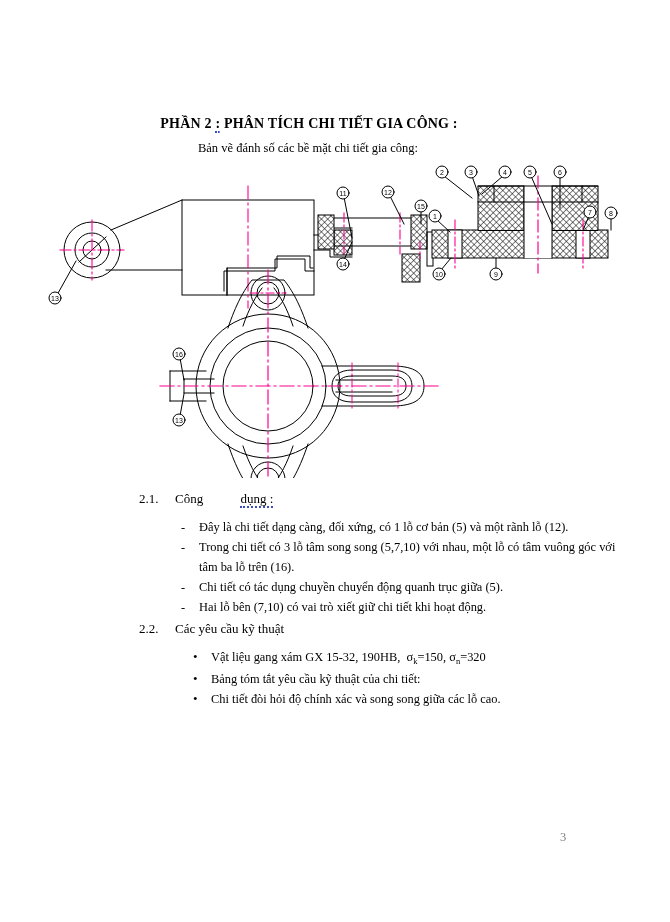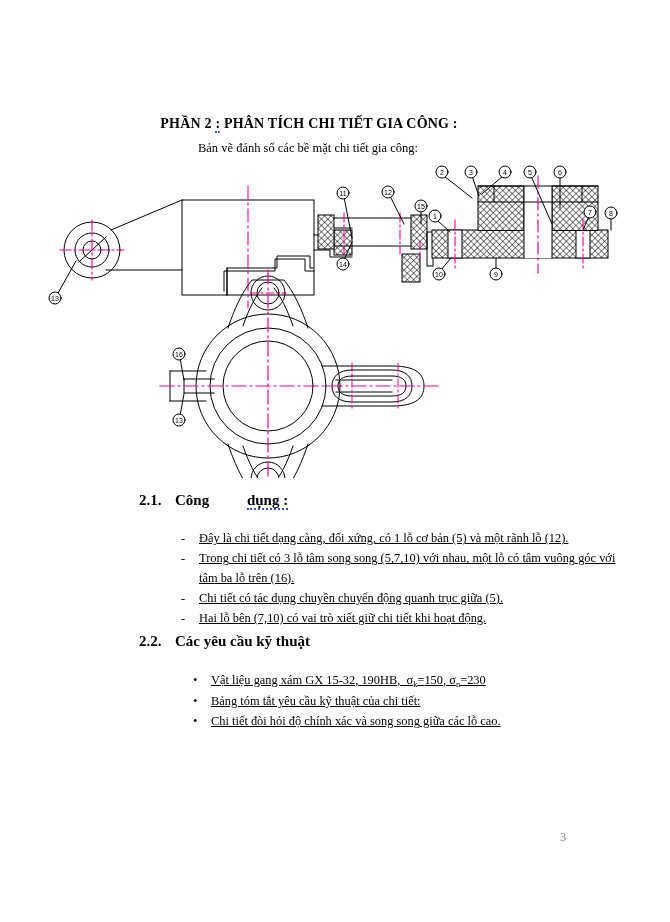--- a/index.html
+++ b/index.html
@@ -57,34 +57,33 @@
     position: absolute;
     left: 139px;
     top: 487px;
     width: 480px;
     font-size: 12.4px;
     line-height: 1.55;
   }
   .sec {
     display: flex;
     align-items: baseline;
-    font-weight: bold;
-    font-size: 15px;
+    font-weight: normal;
+    font-size: 13px;
     margin-top: 2px;
   }
   .sec .num { width: 36px; flex: none; }
   .sec .txt .spell {
     border-bottom: 2px dotted #3b4cc0;
     margin-left: 34px;
   }
   ul.dash, ul.dot {
     list-style: none;
-    margin: 17px 0 0 0;
+    margin: 9px 0 0 0;
     padding: 0 0 0 36px;
-    text-decoration: underline;
   }
   ul.dash li, ul.dot li {
     position: relative;
     padding-left: 24px;
     margin-bottom: 1px;
   }
   ul.dash li::before {
     content: "-";
     position: absolute;
     left: 6px;
@@ -339,21 +338,21 @@
       <li>Chi tiết có tác dụng chuyền chuyển động quanh trục giữa (5).</li>
       <li>Hai lỗ bên (7,10) có vai trò xiết giữ chi tiết khi hoạt động.</li>
     </ul>
 
     <div class="sec">
       <span class="num">2.2.</span>
       <span class="txt">Các yêu cầu kỹ thuật</span>
     </div>
     <ul class="dot">
       <li>
-        <span>Vật liệu gang xám GX 15-32, 190HB, &nbsp;σ<sub>k</sub>=<span>150</span>, σ<sub>n</sub>=<span>230</span></span>
+        <span>Vật liệu gang xám GX 15-32, 190HB, &nbsp;σ<sub>k</sub>=<span>150</span>, σ<sub>n</sub>=<span>320</span></span>
       </li>
       <li>Bảng tóm tắt yêu cầu kỹ thuật của chi tiết:</li>
       <li>Chi tiết đòi hỏi độ chính xác và song song giữa các lỗ cao.</li>
     </ul>
 
   </div>
 
   <div class="pageno">3</div>
 
 </div>

